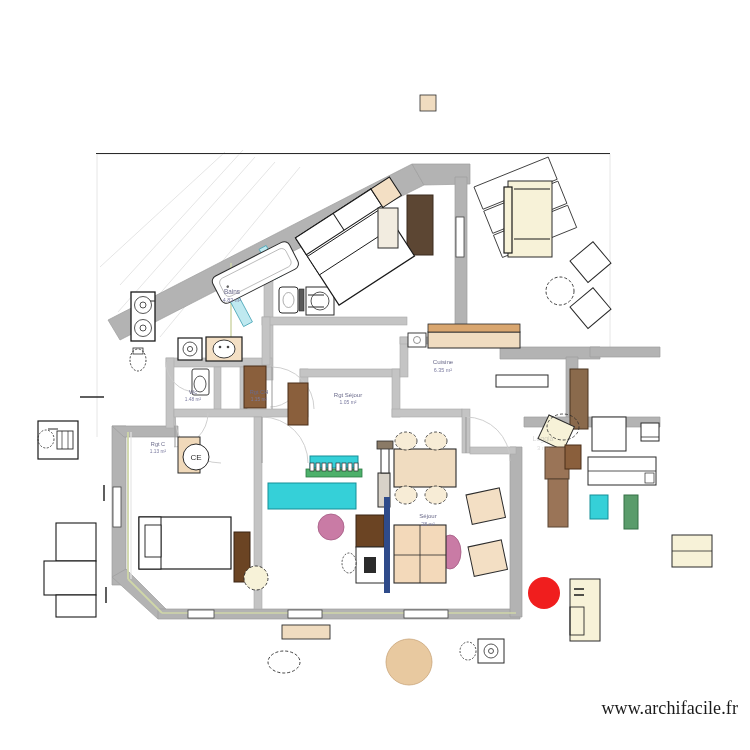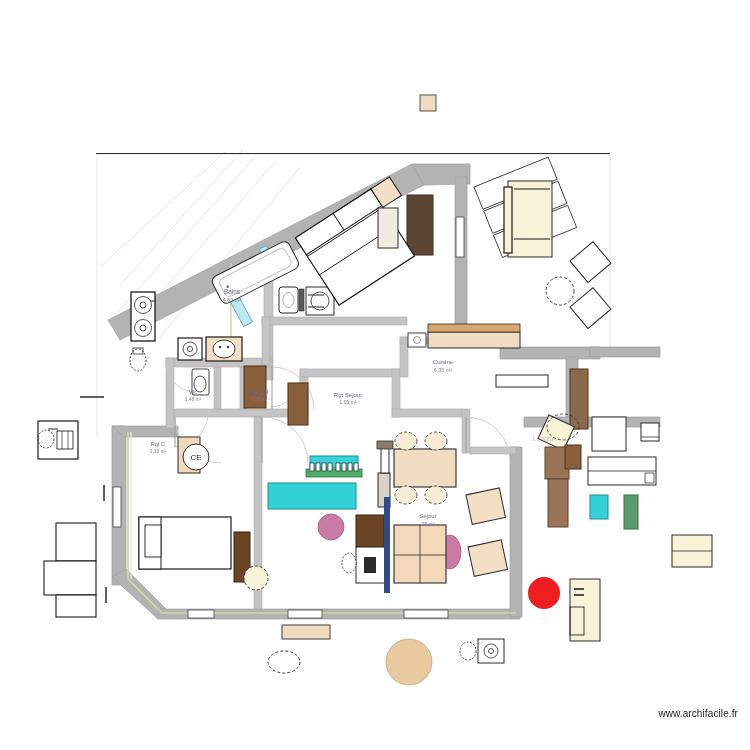--- a/index.html
+++ b/index.html
@@ -24,22 +24,22 @@
     position: absolute;
     left: 0; top: 0;
     width: 750px;
     height: 750px;
     display: block;
   }
   .wm {
     position: absolute;
     right: 12px;
     bottom: 48px;
-    font-family: Liberation Sans, sans-serif;
-    font-size: 10px;
+    font-family: Liberation Serif, serif;
+    font-size: 18px;
     color: #1a1a1a;
     letter-spacing: 0.1px;
     white-space: nowrap;
   }
   text { font-family: "Liberation Sans", sans-serif; }
 </style>
 </head>
 <body>
 
 <div id="plan-root">

